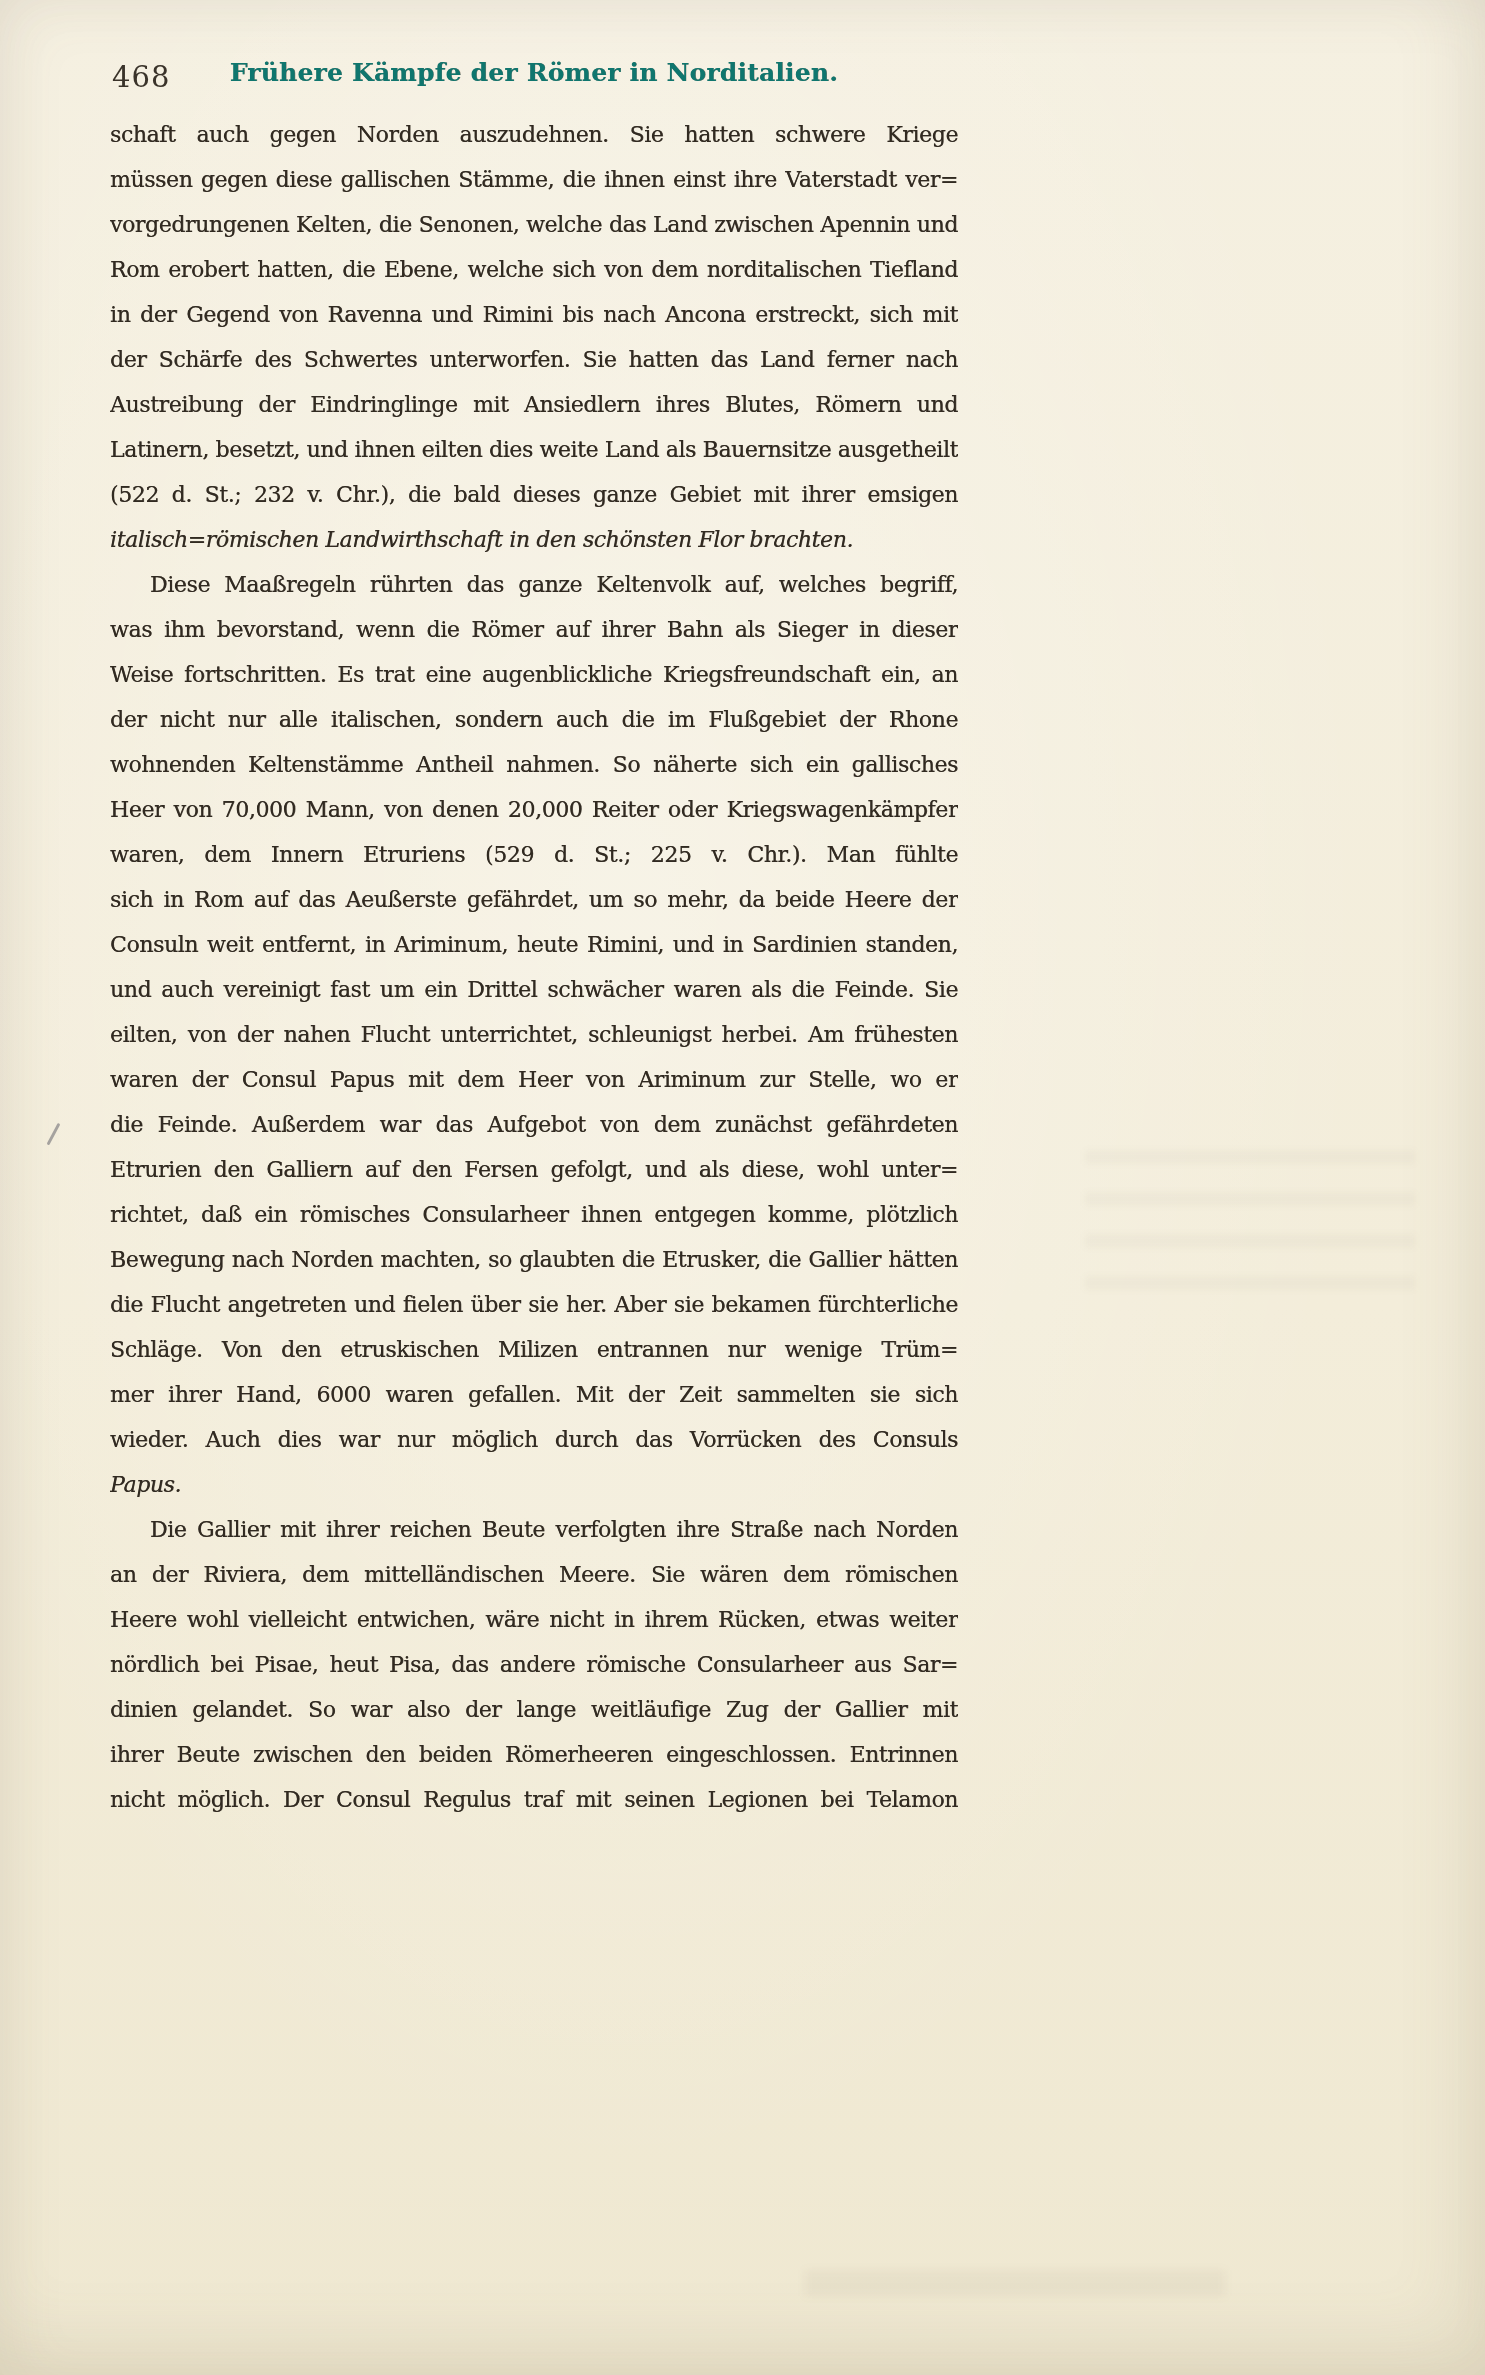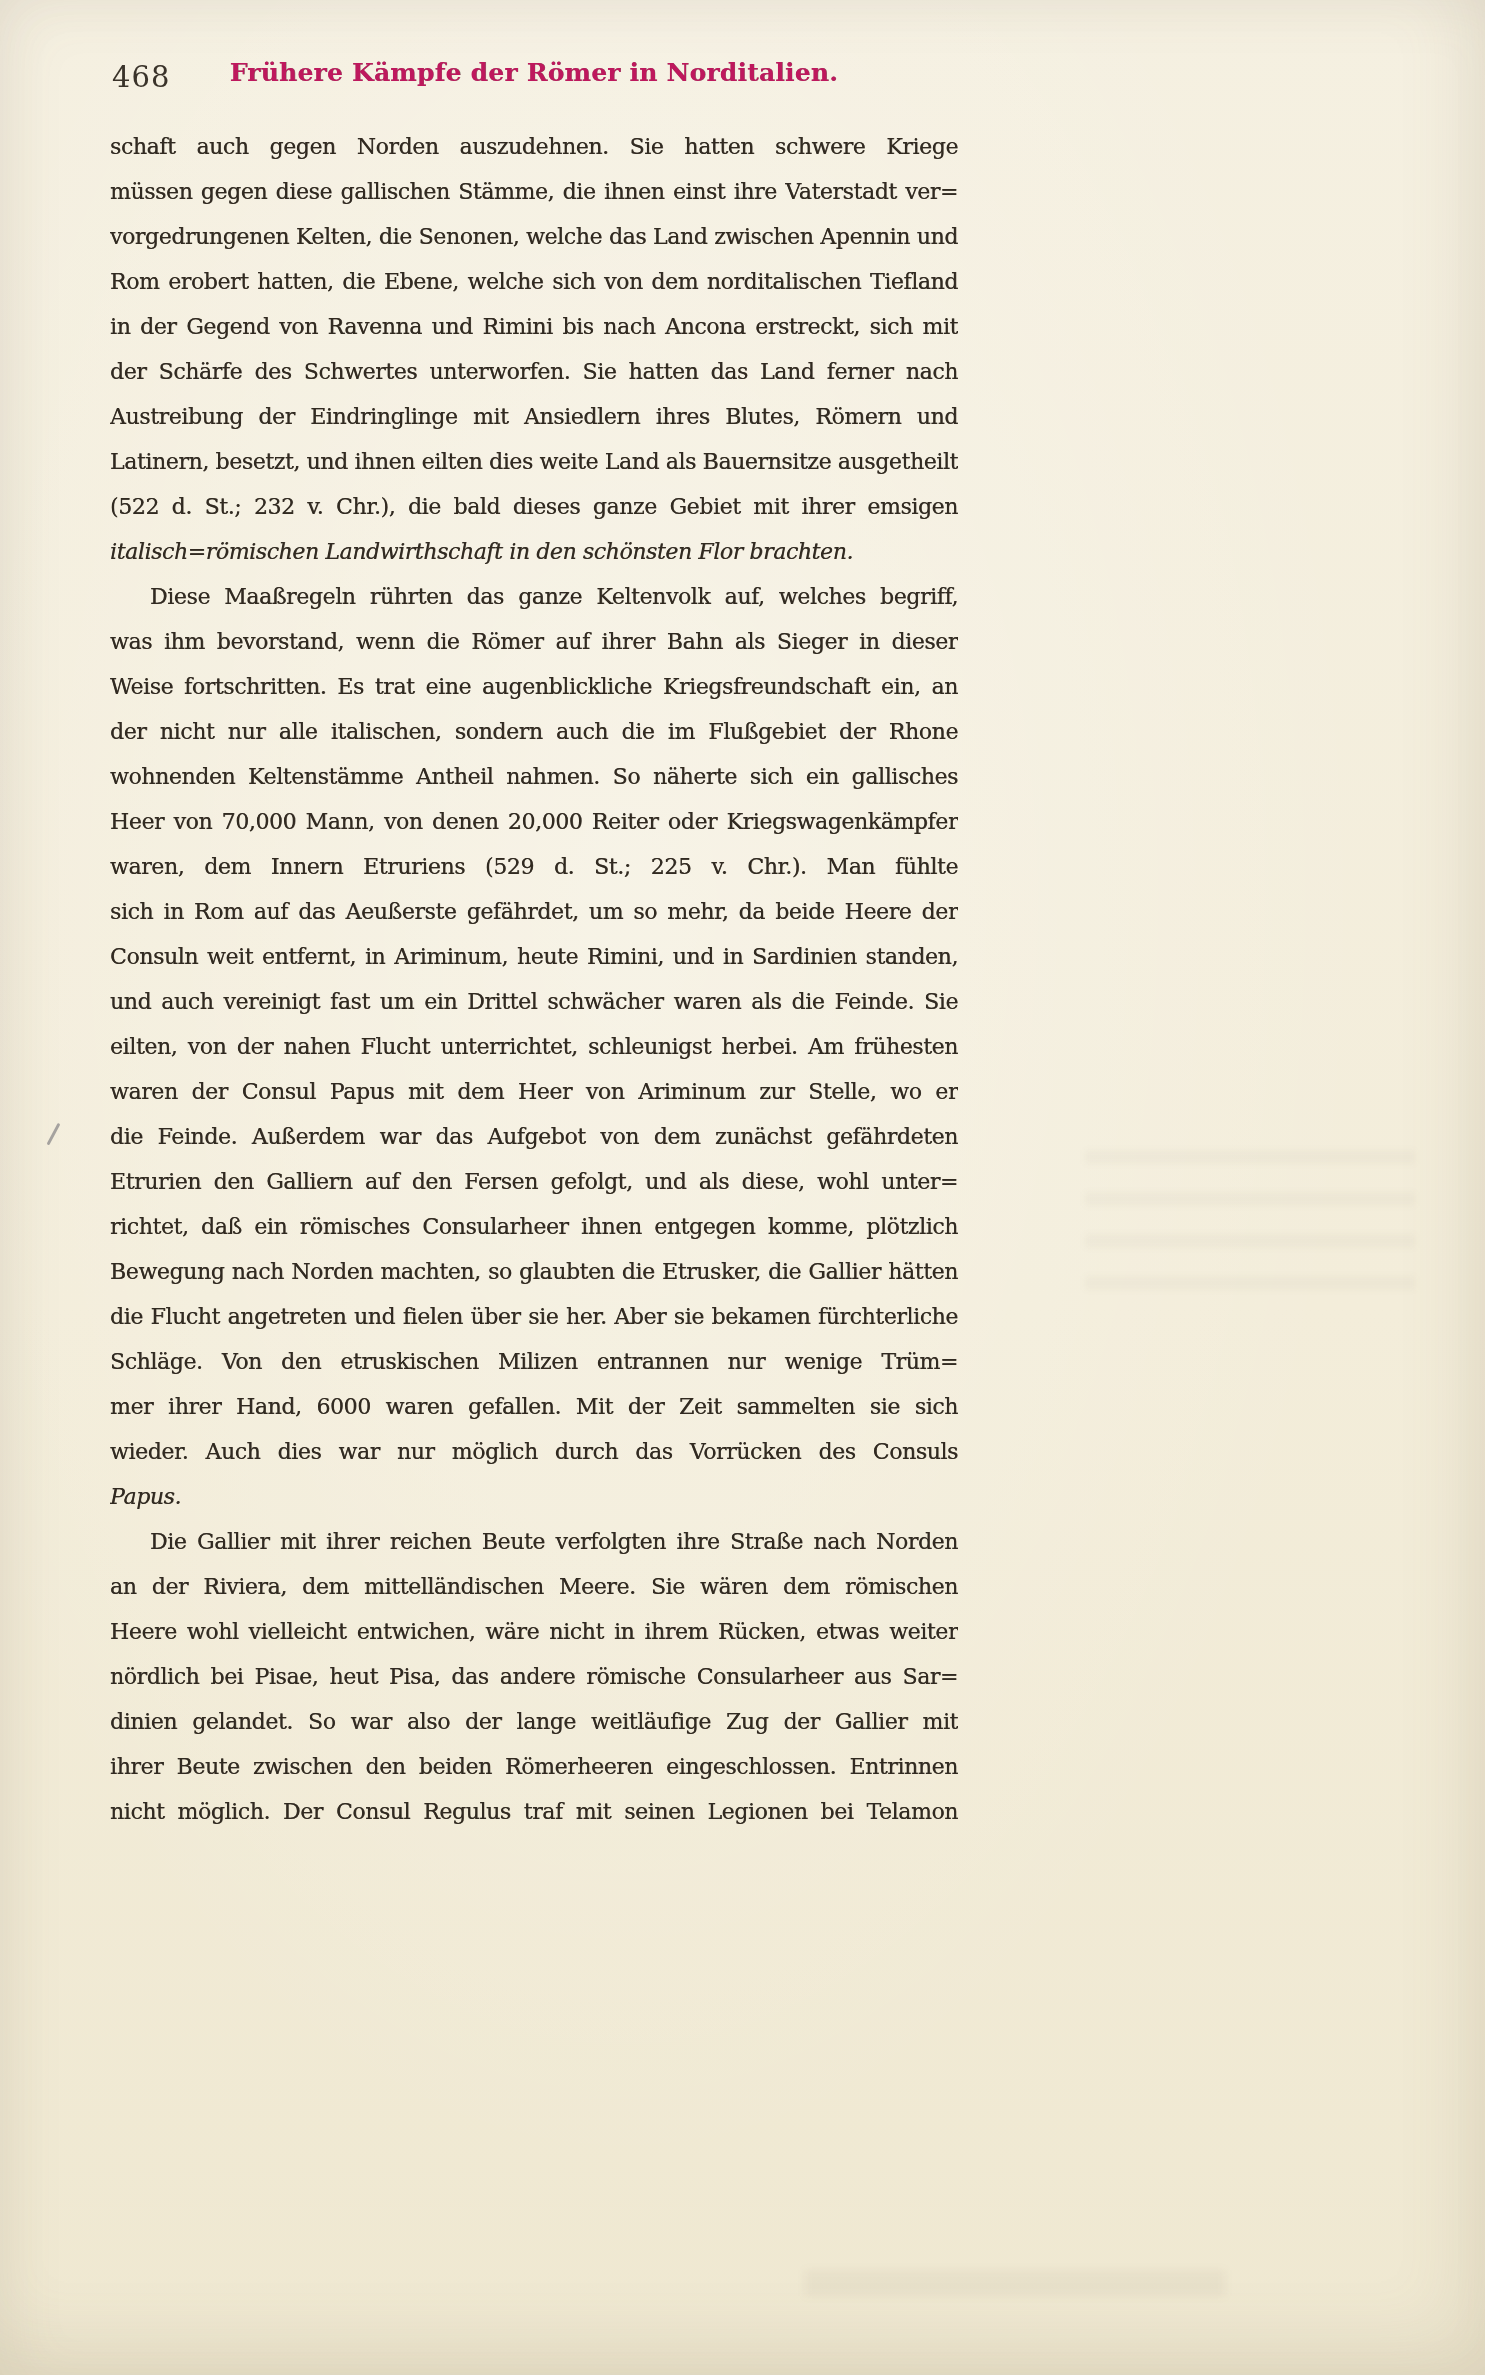--- a/index.html
+++ b/index.html
@@ -24,37 +24,37 @@
   .content {
     position: absolute;
     left: 110px;
     top: 58px;
     width: 848px;
     color: #312a21;
   }
   .header-row {
     position: relative;
     height: 42px;
-    margin-bottom: 24px;
+    margin-bottom: 12px;
   }
   .page-number {
     position: absolute;
     left: 2px;
     top: 2px;
     font-size: 29px;
     letter-spacing: 1px;
     color: #3a332a;
   }
   .running-title {
     display: block;
     text-align: center;
     font-size: 25px;
     font-weight: bold;
     letter-spacing: 0.2px;
-    color: #be185d;
+    color: #0f766e;
     text-shadow: 0.3px 0 0 rgba(58,51,42,0.6);
   }
   .page-body { width: 848px; }
   .para { margin: 0; padding: 0; }
   .line {
     height: 45px;
     line-height: 45px;
     font-size: 22px;
     letter-spacing: -0.4px;
     text-align: justify;

